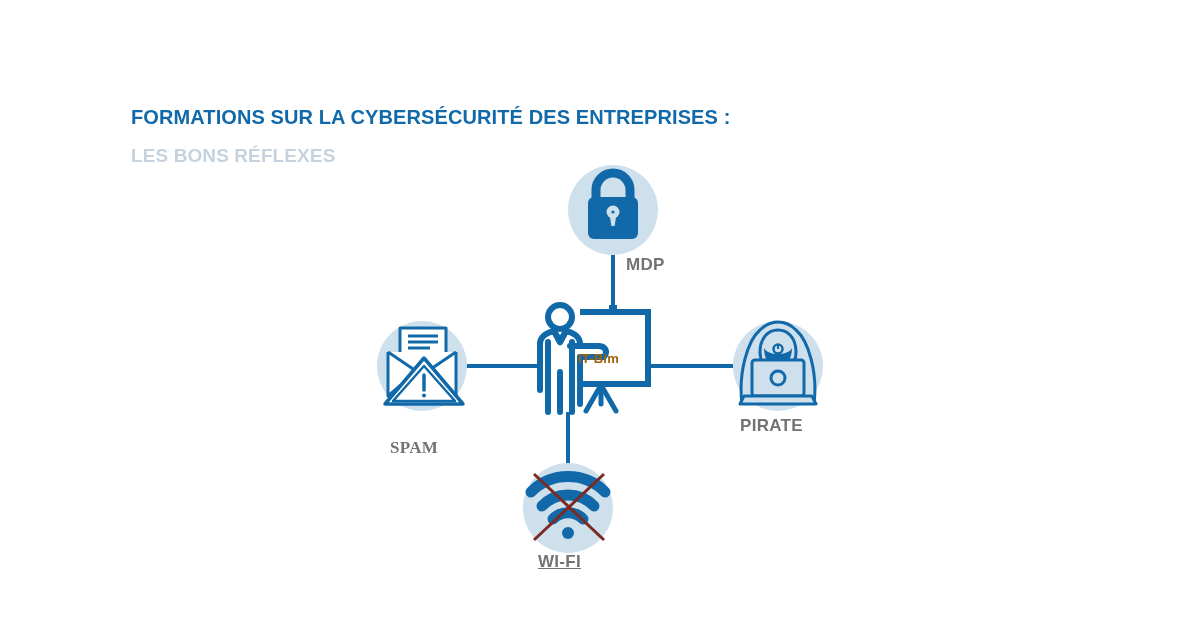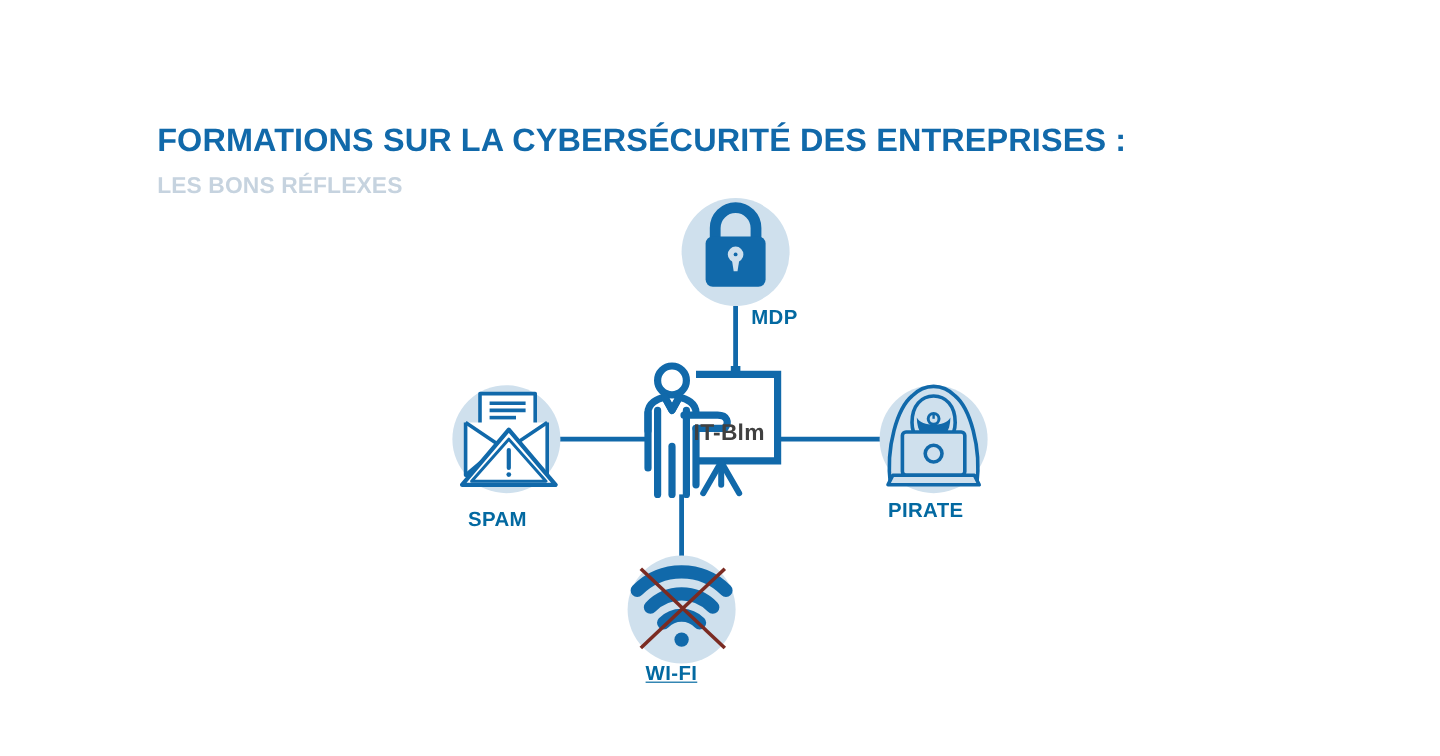--- a/index.html
+++ b/index.html
@@ -22,21 +22,21 @@
   }
 
   
   .title-block {
     position: absolute;
     left: 131px;
     top: 100px;
     width: 900px;
   }
   .title-line1 {
-    font-size: 27px;
+    font-size: 20px;
     font-weight: bold;
     letter-spacing: 0.1px;
     color: #1169AA;
     line-height: 34px;
     white-space: nowrap;
   }
   .title-line2 {
     font-size: 19px;
     font-weight: bold;
     letter-spacing: 0.1px;
@@ -56,36 +56,36 @@
   }
   .diagram svg {
     display: block;
   }
 
   
   .node-label {
     position: absolute;
     font-size: 17px;
     font-weight: bold;
-    color: #0369a1;
+    color: #737373;
     letter-spacing: 0.3px;
     white-space: nowrap;
   }
   .label-mdp   { left: 626px; top: 255px; }
-  .label-spam  { left: 390px; top: 423px; }
+  .label-spam  { left: 390px; top: 438px; font-family: Liberation Serif, serif; }
   .label-pirate{ left: 740px; top: 416px; }
   .label-wifi  { left: 538px; top: 552px; text-decoration: underline; }
 
   .board-text {
     position: absolute;
     left: 578px;
     top: 351px;
-    font-size: 19px;
-    font-weight: bold;
-    color: #404040;
+    font-size: 13px;
+    font-weight: bold;
+    color: #a16207;
     letter-spacing: 0.2px;
     white-space: nowrap;
   }
 </style>
 </head>
 <body>
 
 <div id="canvas">
 
   <div class="title-block">

